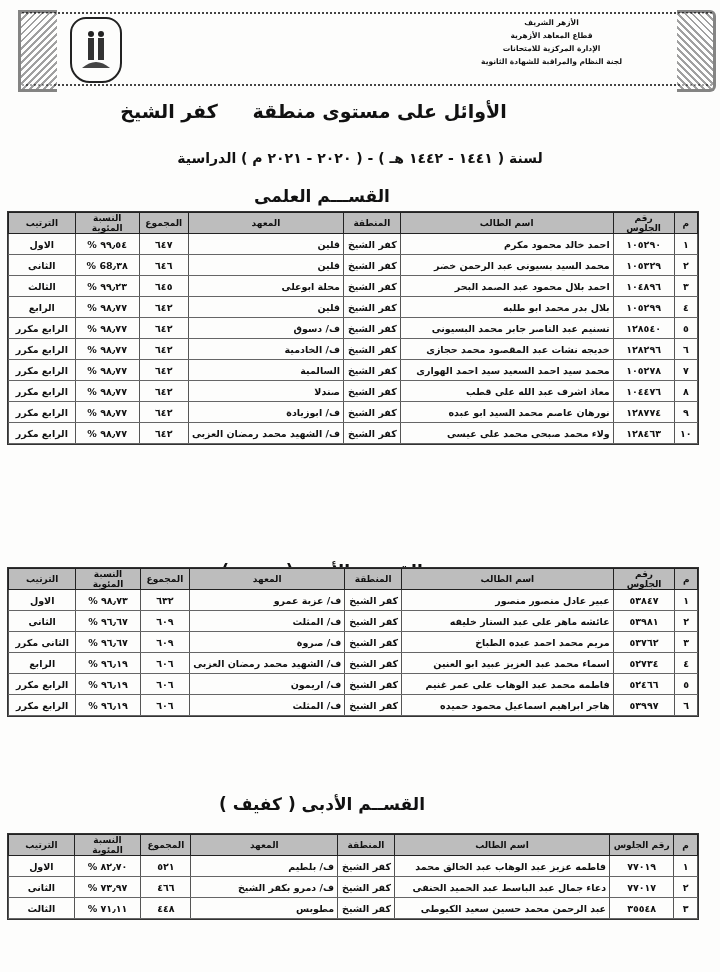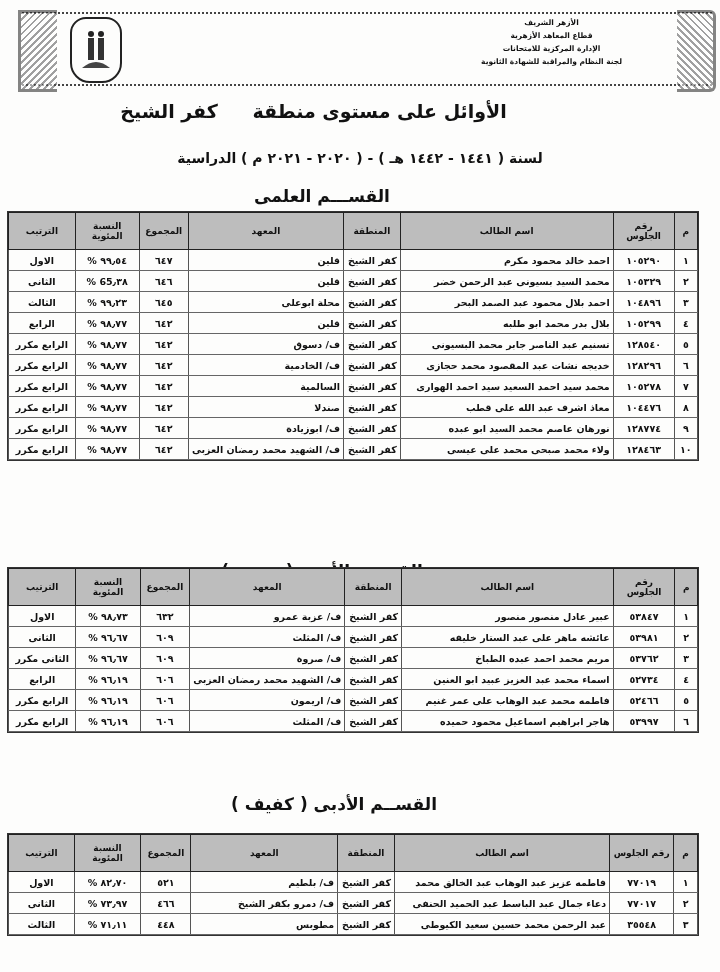--- a/index.html
+++ b/index.html
@@ -31,21 +31,21 @@
   .subtitle {
     position:absolute; top:150px; left:0; width:720px; text-align:center; font-size:14px; font-weight:bold;
   }
   .section-title {
     position:absolute; left:0; width:644px; text-align:center; font-size:17px; font-weight:bold;
   }
   table.grid {
     position:absolute; border-collapse:collapse; font-size:9.5px; font-weight:bold;
   }
   table.grid th {
-    background:#bdbdbd; border:1.5px solid #222; padding:8px 3px; height:17px; font-size:9px;
+    background:#bdbdbd; border:1.5px solid #222; padding:0 3px; height:17px; font-size:9px;
   }
   table.grid td {
     border-left:1px solid #555; border-right:1px solid #555; border-bottom:1px solid #666;
     padding:0 3px; height:20px; white-space:nowrap; overflow:hidden;
   }
   table.grid td.c { text-align:center; }
   table.grid td.r { text-align:right; }
   table.grid { outline:1px solid #333; }
   .pct::after { content:" %"; }
 </style>
@@ -103,21 +103,21 @@
         <td class="c pct">٩٩٫٥٤</td>
         <td class="c">الاول</td>
       </tr>
       <tr>
         <td class="c">٢</td>
         <td class="c">١٠٥٣٢٩</td>
         <td class="r">محمد السيد بسيونى عبد الرحمن خضر</td>
         <td class="r">كفر الشيخ</td>
         <td class="r">قلين</td>
         <td class="c">٦٤٦</td>
-        <td class="c pct">65٫٣٨</td>
+        <td class="c pct">68٫٣٨</td>
         <td class="c">الثانى</td>
       </tr>
       <tr>
         <td class="c">٣</td>
         <td class="c">١٠٤٨٩٦</td>
         <td class="r">احمد بلال محمود عبد الصمد البحر</td>
         <td class="r">كفر الشيخ</td>
         <td class="r">محلة ابوعلى</td>
         <td class="c">٦٤٥</td>
         <td class="c pct">٩٩٫٢٣</td>
@@ -267,21 +267,21 @@
         <td class="r">هاجر ابراهيم اسماعيل محمود حميده</td>
         <td class="r">كفر الشيخ</td>
         <td class="r">ف/ المثلث</td>
         <td class="c">٦٠٦</td>
         <td class="c pct">٩٦٫١٩</td>
         <td class="c">الرابع مكرر</td>
       </tr>
     </tbody>
 </table>
 
-<div class="section-title" style="top:794px;margin-left:12px;">القســم الأدبى   ( كفيف )</div>
+<div class="section-title" style="top:794px;">القســم الأدبى   ( كفيف )</div>
 <table class="grid" style="top:834px; left:8px; width:690px;">
   <thead>
     <tr>
       <th style="width:18px">م</th>
       <th style="width:60px">رقم الجلوس</th>
       <th style="width:210px">اسم الطالب</th>
       <th style="width:50px">المنطقة</th>
       <th style="width:145px">المعهد</th>
       <th style="width:44px">المجموع</th>
       <th style="width:62px">النسبة المئوية</th>

